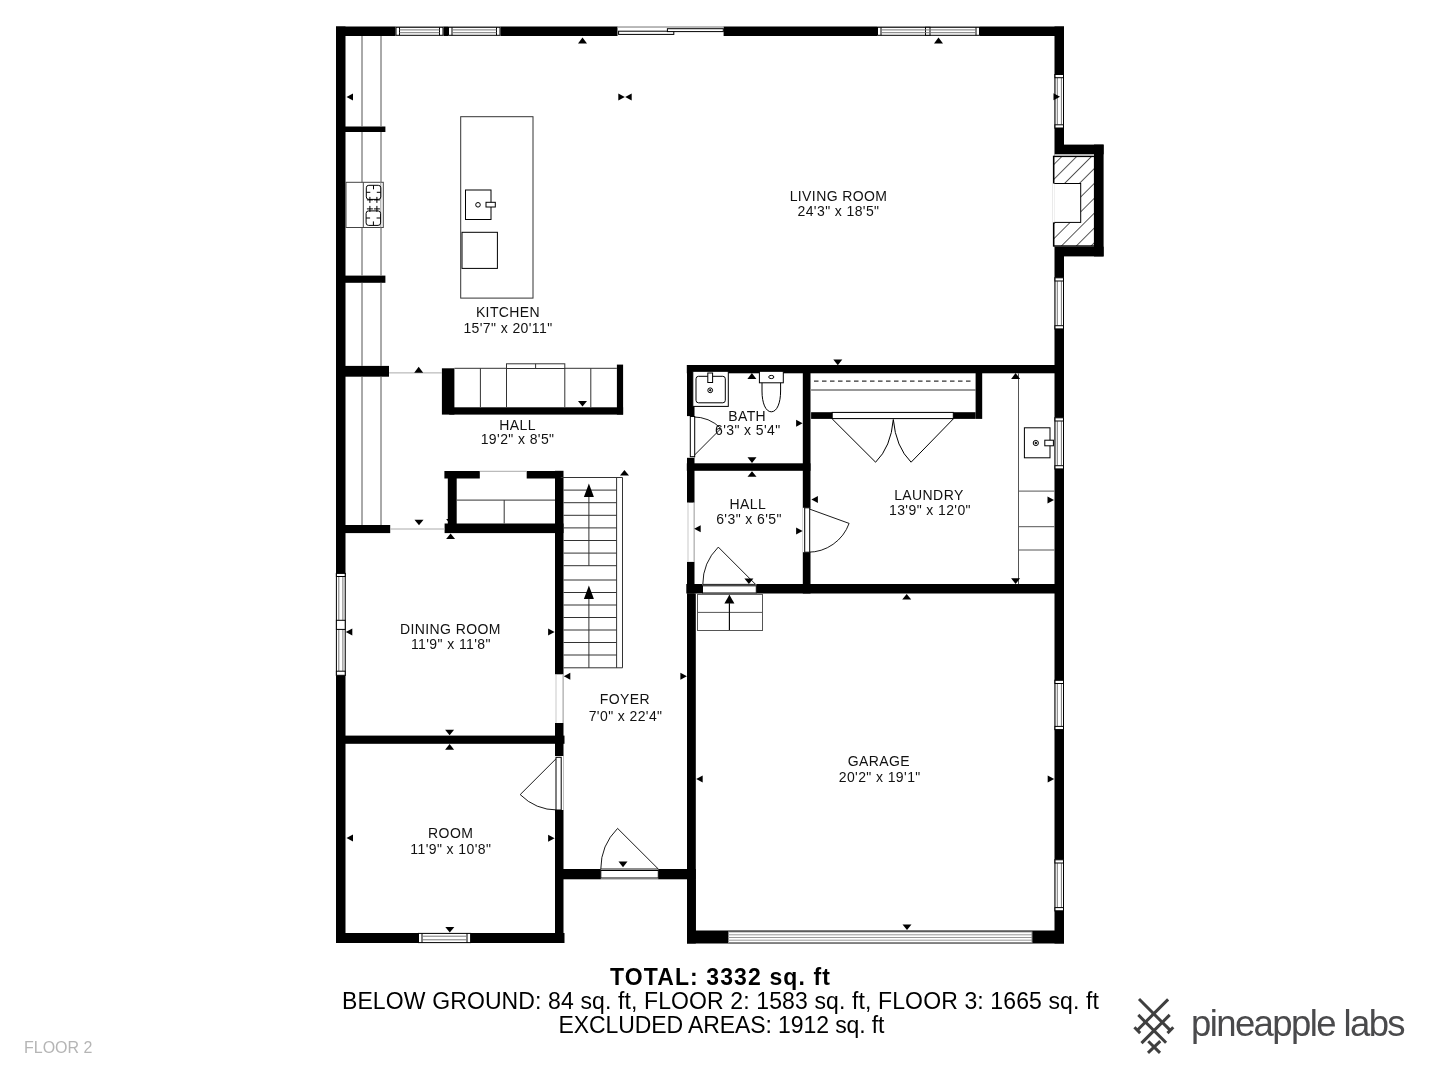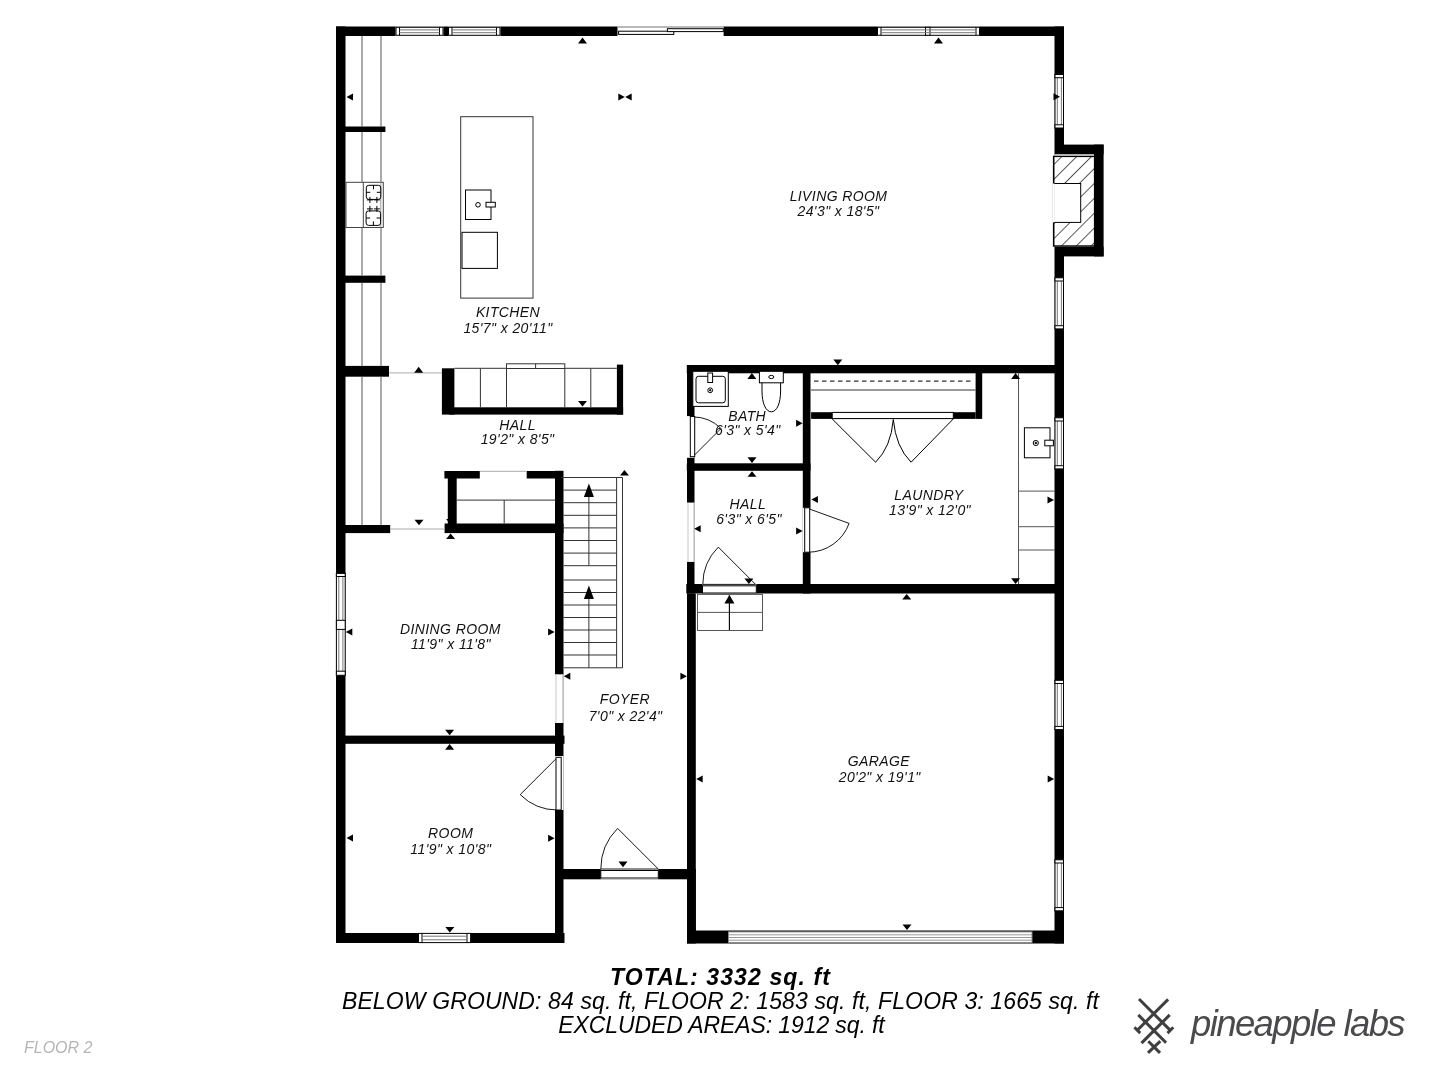--- a/index.html
+++ b/index.html
@@ -1,17 +1,17 @@
 <!DOCTYPE html>
 <html><head>
 <meta charset="utf-8">
 <style>
   html,body{margin:0;padding:0;background:#fff;}
   .page{position:relative;width:1440px;height:1080px;background:#fff;overflow:hidden;
-        font-family:"Liberation Sans", sans-serif;font-style:italic;}
+        font-family:"Liberation Sans", sans-serif;}
   text{font-family:"Liberation Sans", sans-serif;}
   .lbl{font-size:14px;fill:#111;letter-spacing:0.4px;}
 </style>
 </head>
 <body>
 <div class="page">
 <svg width="1440" height="1080" viewBox="0 0 1440 1080">
 <defs>
   <pattern id="hp" width="10.5" height="10.5" patternUnits="userSpaceOnUse" patternTransform="rotate(45 0 0)">
     <line x1="0" y1="0" x2="0" y2="10.5" stroke="#000" stroke-width="1.3"></line>

